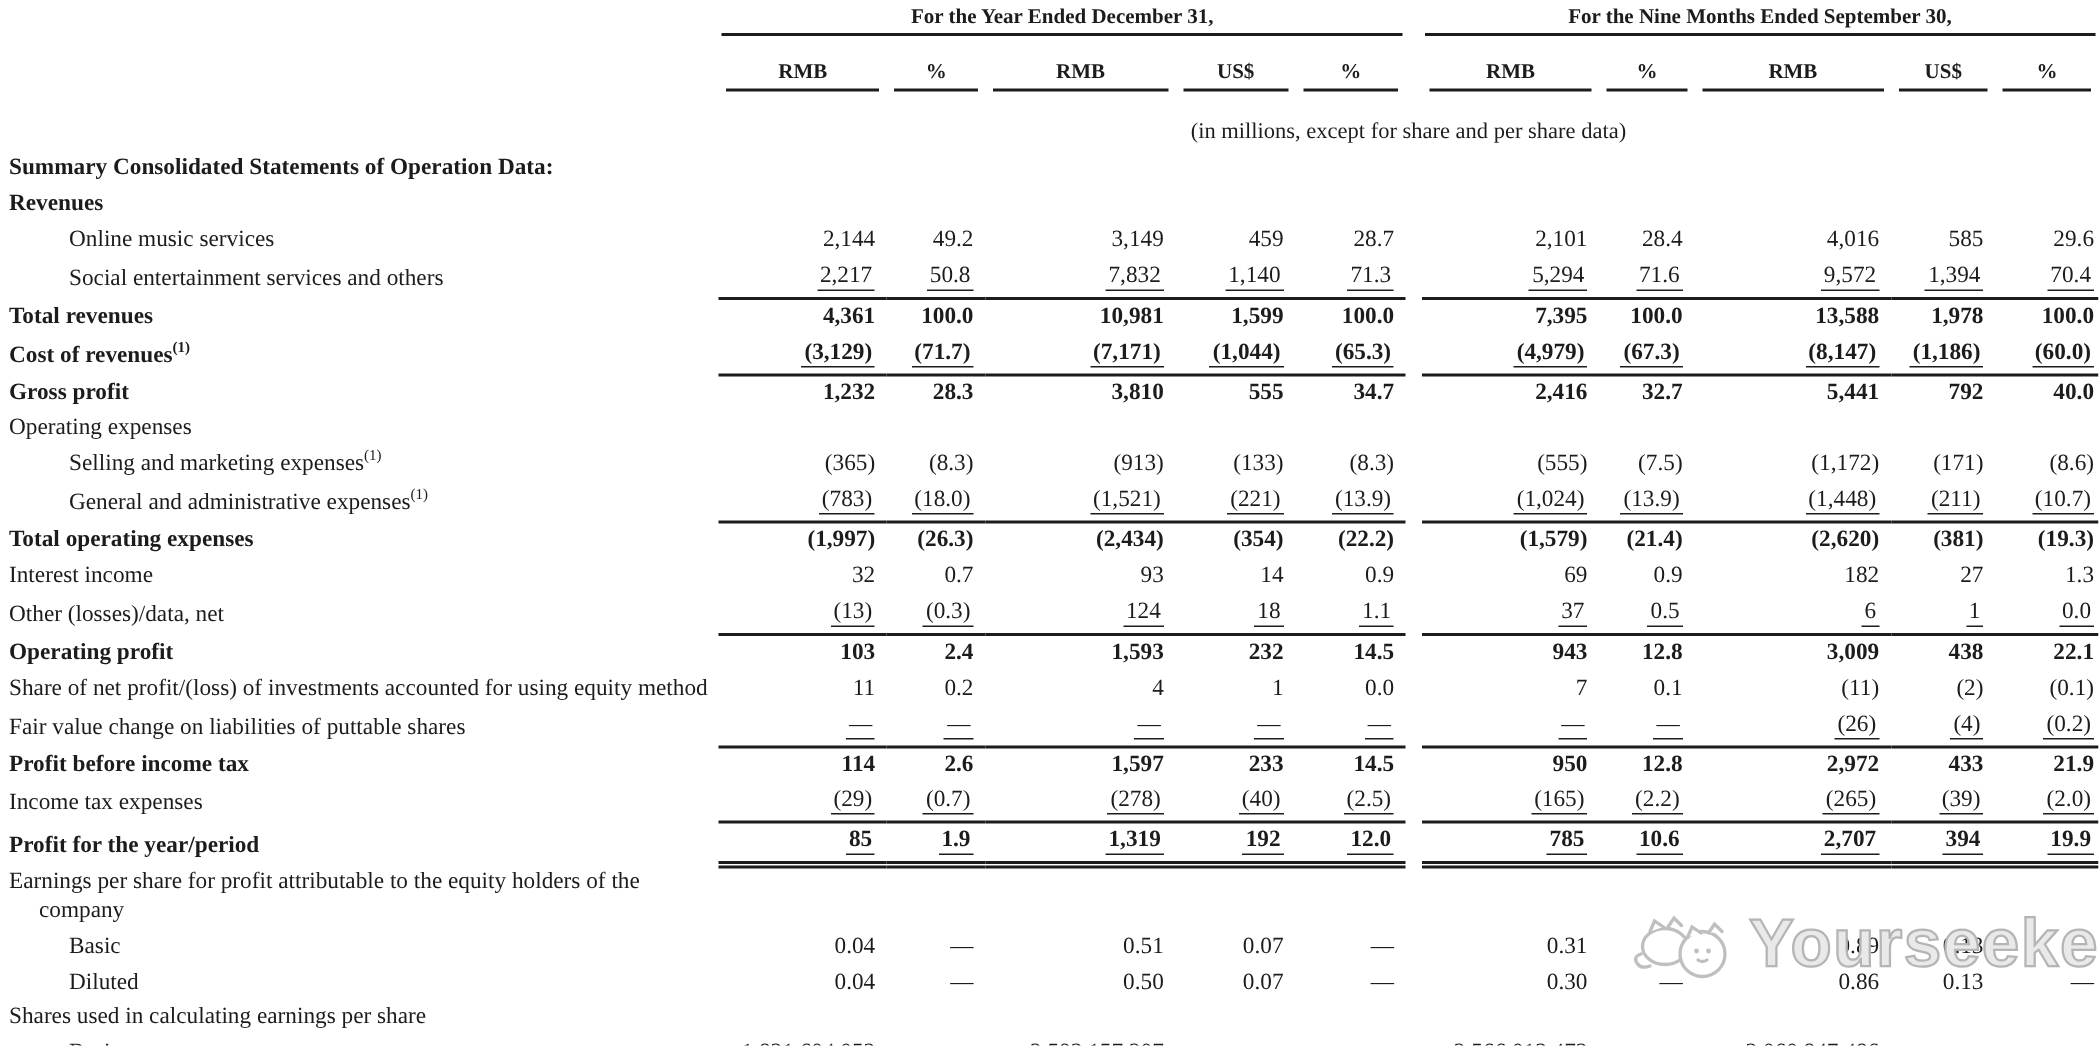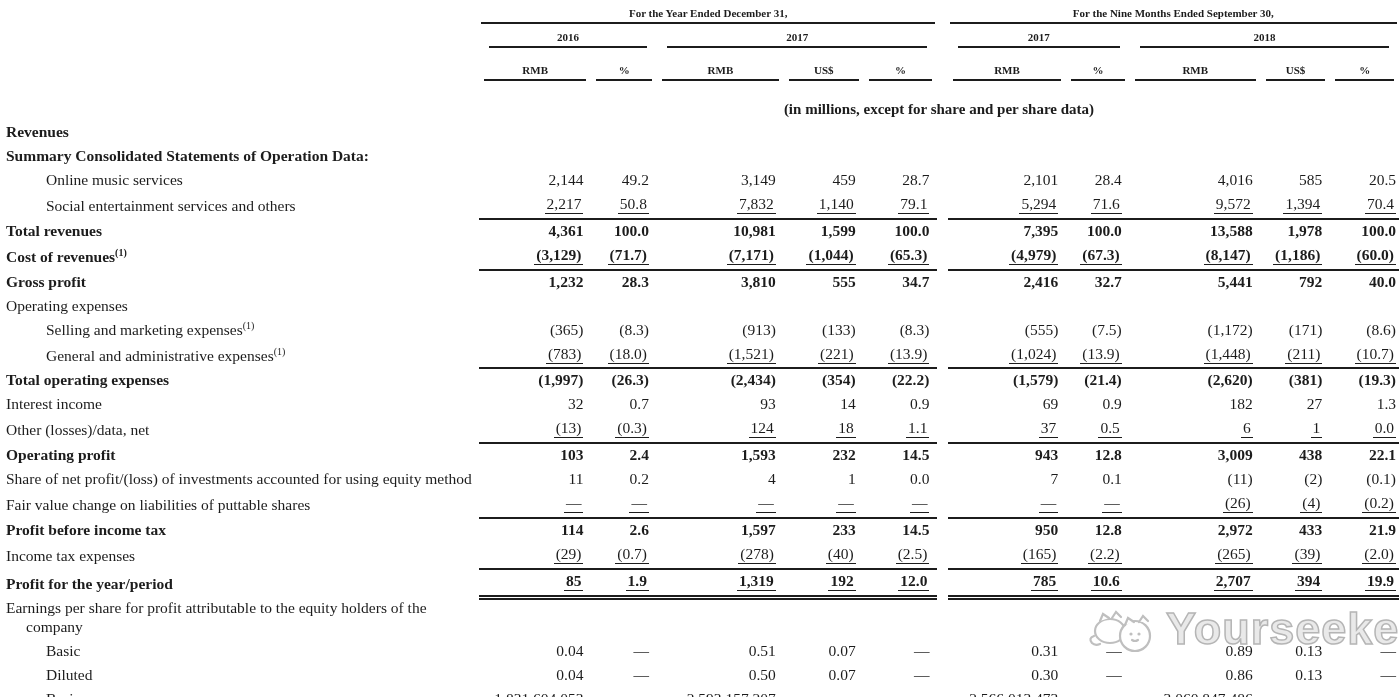--- a/index.html
+++ b/index.html
@@ -38,29 +38,29 @@
   col.c-usd2  { width: 68px; }
   col.c-pct4  { width: 67px; }
 
   thead th { font-weight: bold; padding: 0; vertical-align: bottom; }
   thead tr { height: 24px; }
   .grp div, .yr div, .colhead div {
     border-bottom: 2.5px solid #1c1c1c;
     padding-bottom: 2px;
     text-align: center;
     font-weight: bold;
-    font-size: 11px;
+    font-size: 14px;
     white-space: nowrap;
   }
   .grp div   { margin: 0 2px; }
   .yr div    { margin: 0 10px; }
   .colhead div { margin: 16px 5px; }
   .units-row td {
     text-align: center;
-    font-weight: bold;
+    font-weight: normal;
     font-size: 15px;
     padding: 2px 0 3px 0;
     white-space: nowrap;
   }
 
   tbody td { vertical-align: bottom; padding: 2px 0 3px 0; }
   td.lbl { text-align: left; white-space: normal; padding-left: 6px; }
   td.lbl.ind1 { padding-left: 46px; margin-left: 40px; }
   td.lbl.hang { padding-left: 26px; text-indent: -20px; }
   td.num { text-align: right; padding-right: 8px; white-space: nowrap; overflow: visible; }
@@ -120,36 +120,20 @@
         <th colspan="5" class="grp">
             <div>For the Year Ended December 31,</div>
           </th>
         <td class="gapcell"></td>
         <th colspan="5" class="grp">
             <div>For the Nine Months Ended September 30,</div>
           </th>
       </tr>
       <tr>
         <td></td>
-        <th colspan="2" class="yr">
-            <div>2016</div>
-          </th>
-        <th colspan="3" class="yr">
-            <div>2017</div>
-          </th>
-        <td class="gapcell"></td>
-        <th colspan="2" class="yr">
-            <div>2017</div>
-          </th>
-        <th colspan="3" class="yr">
-            <div>2018</div>
-          </th>
-      </tr>
-      <tr>
-        <td></td>
         <th class="colhead">
             <div>RMB</div>
           </th>
         <th class="colhead">
             <div>%</div>
           </th>
         <th class="colhead">
             <div>RMB</div>
           </th>
         <th class="colhead">
@@ -175,48 +159,48 @@
             <div>%</div>
           </th>
       </tr>
       <tr class="units-row">
         <td></td>
         <td colspan="11">(in millions, except for share and per share data)</td>
       </tr>
     </thead>
     <tbody>
         <tr class="bold">
+          <td class="lbl ind0">Summary Consolidated Statements of Operation Data:</td>
+          <td colspan="11"></td>
+        </tr>
+        <tr class="bold">
           <td class="lbl ind0">Revenues</td>
-          <td colspan="11"></td>
-        </tr>
-        <tr class="bold">
-          <td class="lbl ind0">Summary Consolidated Statements of Operation Data:</td>
           <td colspan="11"></td>
         </tr>
         <tr>
           <td class="lbl ind1">Online music services</td>
           <td class="num c0"><span>2,144</span></td>
           <td class="num c1"><span>49.2</span></td>
           <td class="num c2"><span>3,149</span></td>
           <td class="num c3"><span>459</span></td>
           <td class="num c4"><span>28.7</span></td>
           <td class="gapcell"></td>
           <td class="num c5"><span>2,101</span></td>
           <td class="num c6"><span>28.4</span></td>
           <td class="num c7"><span>4,016</span></td>
           <td class="num c8"><span>585</span></td>
-          <td class="num c9"><span>20.5</span></td>
+          <td class="num c9"><span>29.6</span></td>
         </tr>
         <tr class="rule-single">
           <td class="lbl ind1">Social entertainment services and others</td>
           <td class="num c0"><span>2,217</span></td>
           <td class="num c1"><span>50.8</span></td>
           <td class="num c2"><span>7,832</span></td>
           <td class="num c3"><span>1,140</span></td>
-          <td class="num c4"><span>79.1</span></td>
+          <td class="num c4"><span>71.3</span></td>
           <td class="gapcell"></td>
           <td class="num c5"><span>5,294</span></td>
           <td class="num c6"><span>71.6</span></td>
           <td class="num c7"><span>9,572</span></td>
           <td class="num c8"><span>1,394</span></td>
           <td class="num c9"><span>70.4</span></td>
         </tr>
         <tr class="bold">
           <td class="lbl ind0">Total revenues</td>
           <td class="num c0"><span>4,361</span></td>
@@ -441,20 +425,24 @@
           <td class="num c1"><span>—</span></td>
           <td class="num c2"><span>0.50</span></td>
           <td class="num c3"><span>0.07</span></td>
           <td class="num c4"><span>—</span></td>
           <td class="gapcell"></td>
           <td class="num c5"><span>0.30</span></td>
           <td class="num c6"><span>—</span></td>
           <td class="num c7"><span>0.86</span></td>
           <td class="num c8"><span>0.13</span></td>
           <td class="num c9"><span>—</span></td>
+        </tr>
+        <tr>
+          <td class="lbl ind0">Shares used in calculating earnings per share</td>
+          <td colspan="11"></td>
         </tr>
         <tr>
           <td class="lbl ind1">Basic</td>
           <td class="num c0"><span>1,831,604,053</span></td>
           <td class="num c1"><span>—</span></td>
           <td class="num c2"><span>2,593,157,207</span></td>
           <td class="num c3"><span>—</span></td>
           <td class="num c4"><span>—</span></td>
           <td class="gapcell"></td>
           <td class="num c5"><span>2,566,013,473</span></td>

